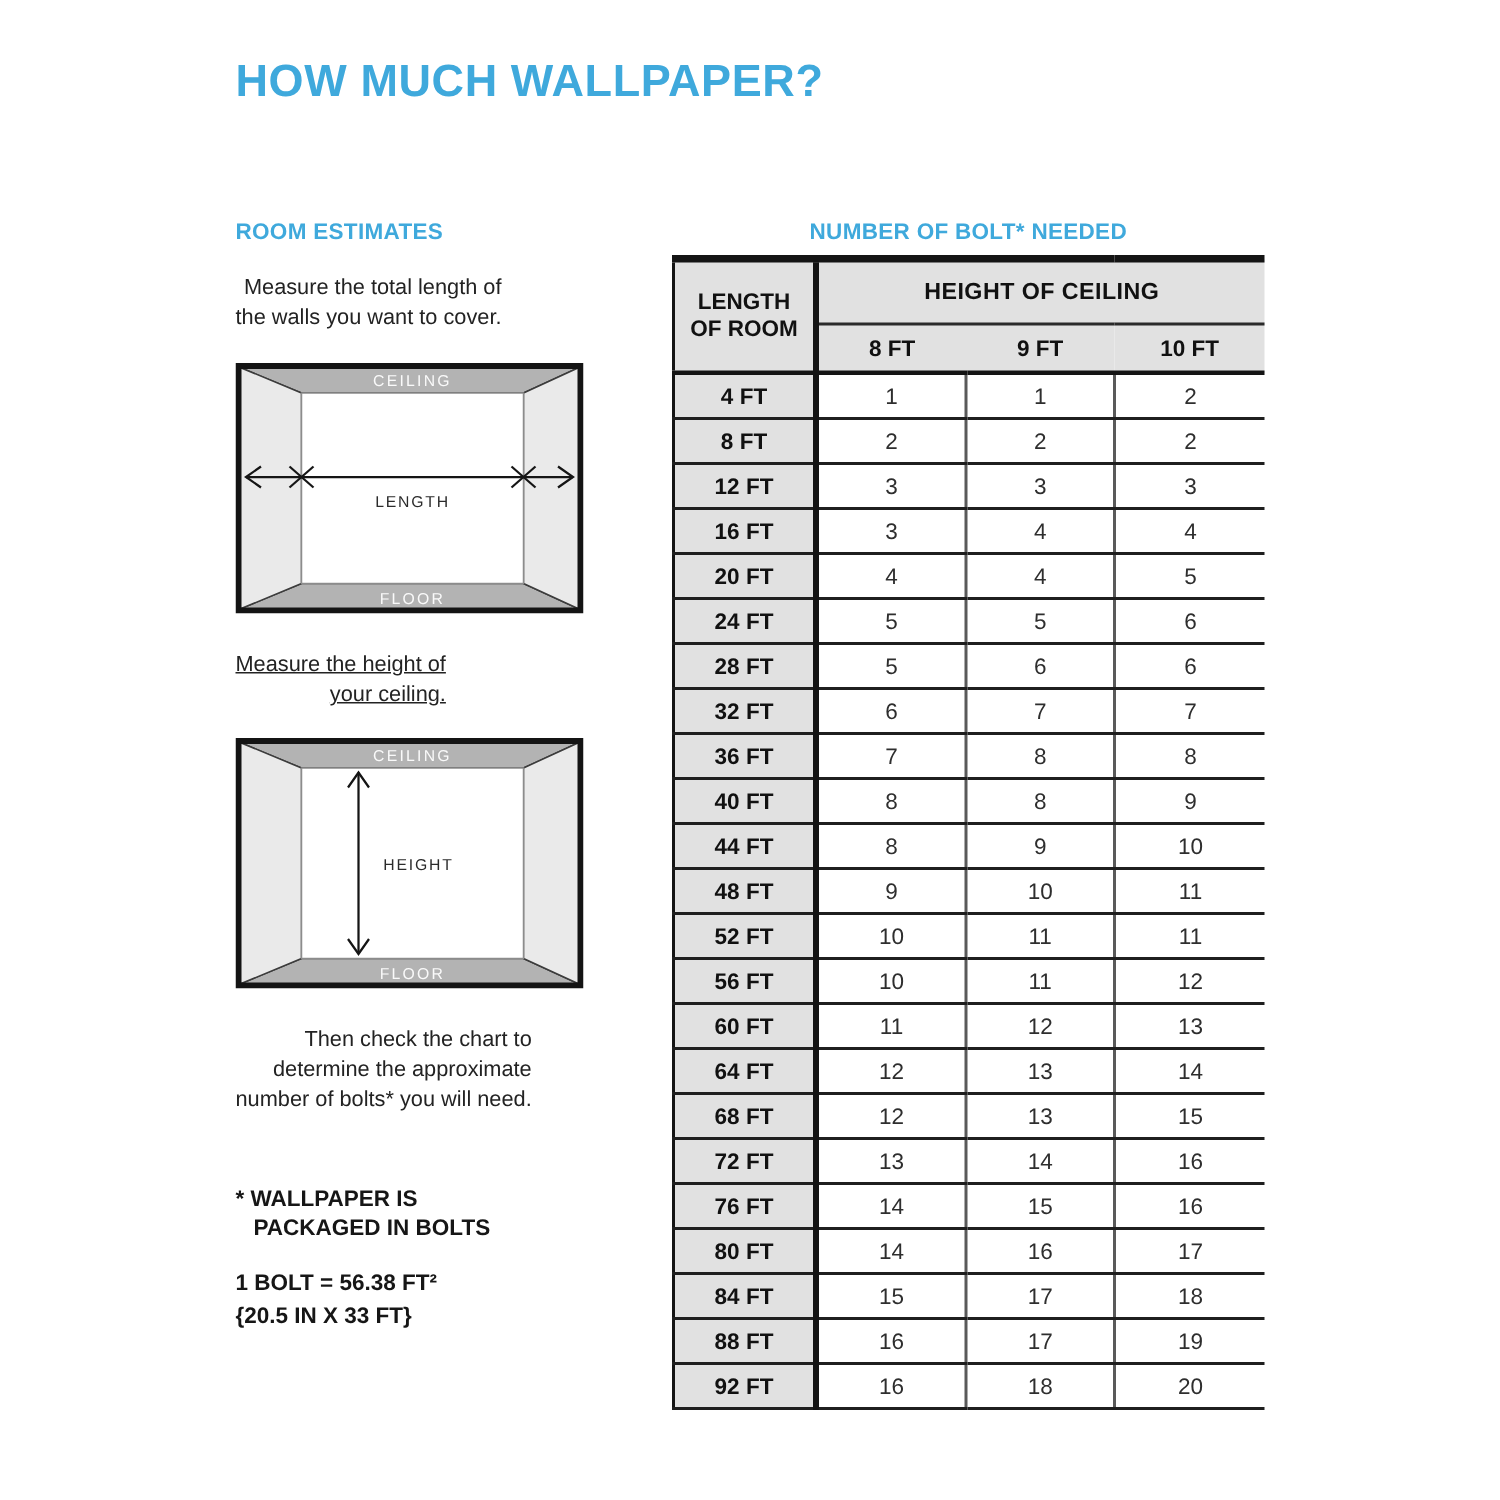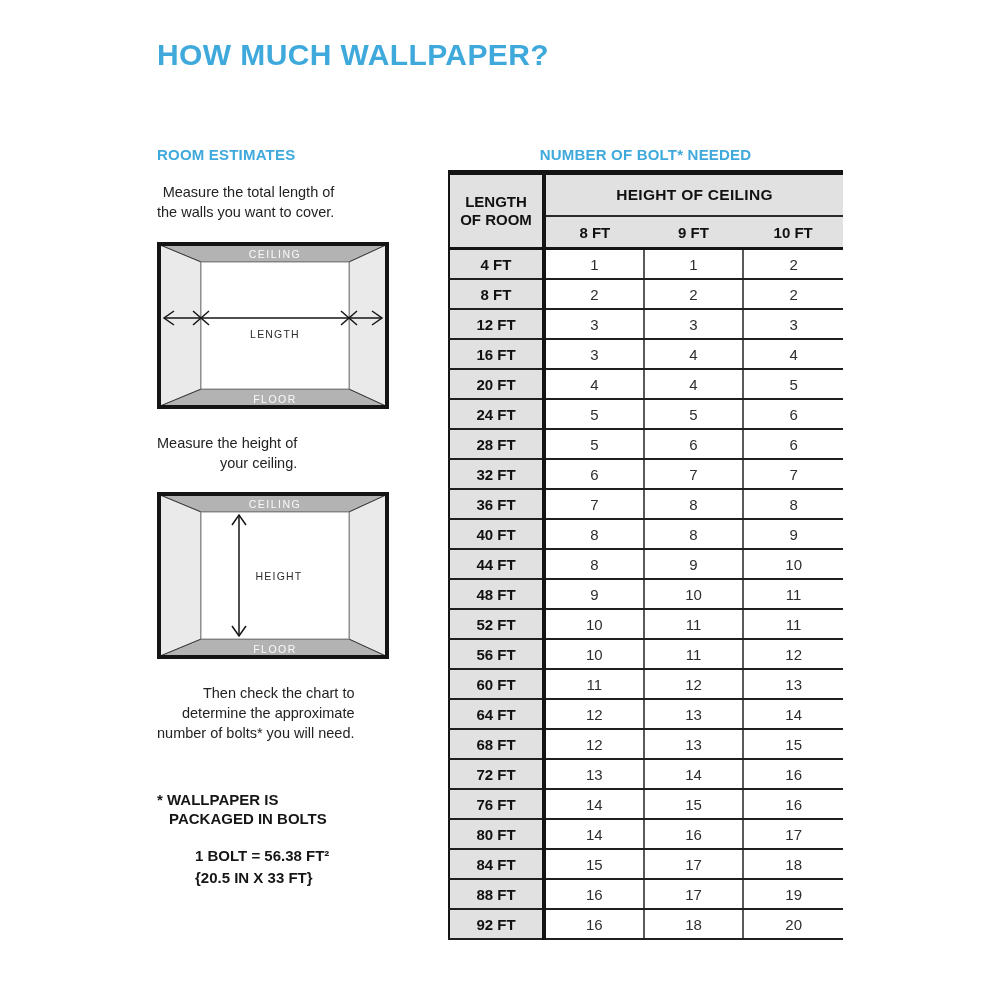--- a/index.html
+++ b/index.html
@@ -26,28 +26,28 @@
   }
   .section-heading{
     font-size:15px;font-weight:bold;color:var(--accent);
     letter-spacing:0.2px;margin:0;
   }
   .h-room{left:157px;top:146px;}
   .h-table{left:448px;top:146px;width:395px;text-align:center;}
 
   .step{font-size:14.5px;line-height:20px;color:#232323;margin:0;}
   .step1{left:157px;top:182px;}
-  .step2{left:157px;top:433px;}
+  .step2{left:157px;top:433px;text-decoration:underline;}
   .step3{left:157px;top:683px;}
   .step span{display:block;text-align:right;}
 
   .footnote{left:157px;top:790px;font-size:15px;font-weight:bold;line-height:19px;color:#161616;}
   .footnote span{display:block;}
   .footnote span + span{margin-left:12px;}
-  .bolt-spec{left:157px;top:845px;font-size:15px;font-weight:bold;line-height:22px;color:#161616;margin-left:38px;}
+  .bolt-spec{left:157px;top:845px;font-size:15px;font-weight:bold;line-height:22px;color:#161616;}
   .bolt-spec span{display:block;}
 
   .diagram1{left:157px;top:242px;}
   .diagram2{left:157px;top:492px;}
   .room-label{font-size:10.5px;letter-spacing:1.5px;fill:#fafafa;}
   .measure-label{font-size:10.5px;letter-spacing:1.2px;fill:#2b2b2b;}
   .arrow{stroke:#151515;stroke-width:1.5;fill:none;}
 
   .bolts-table-wrap{left:448px;top:170px;}
   table.bolts{

